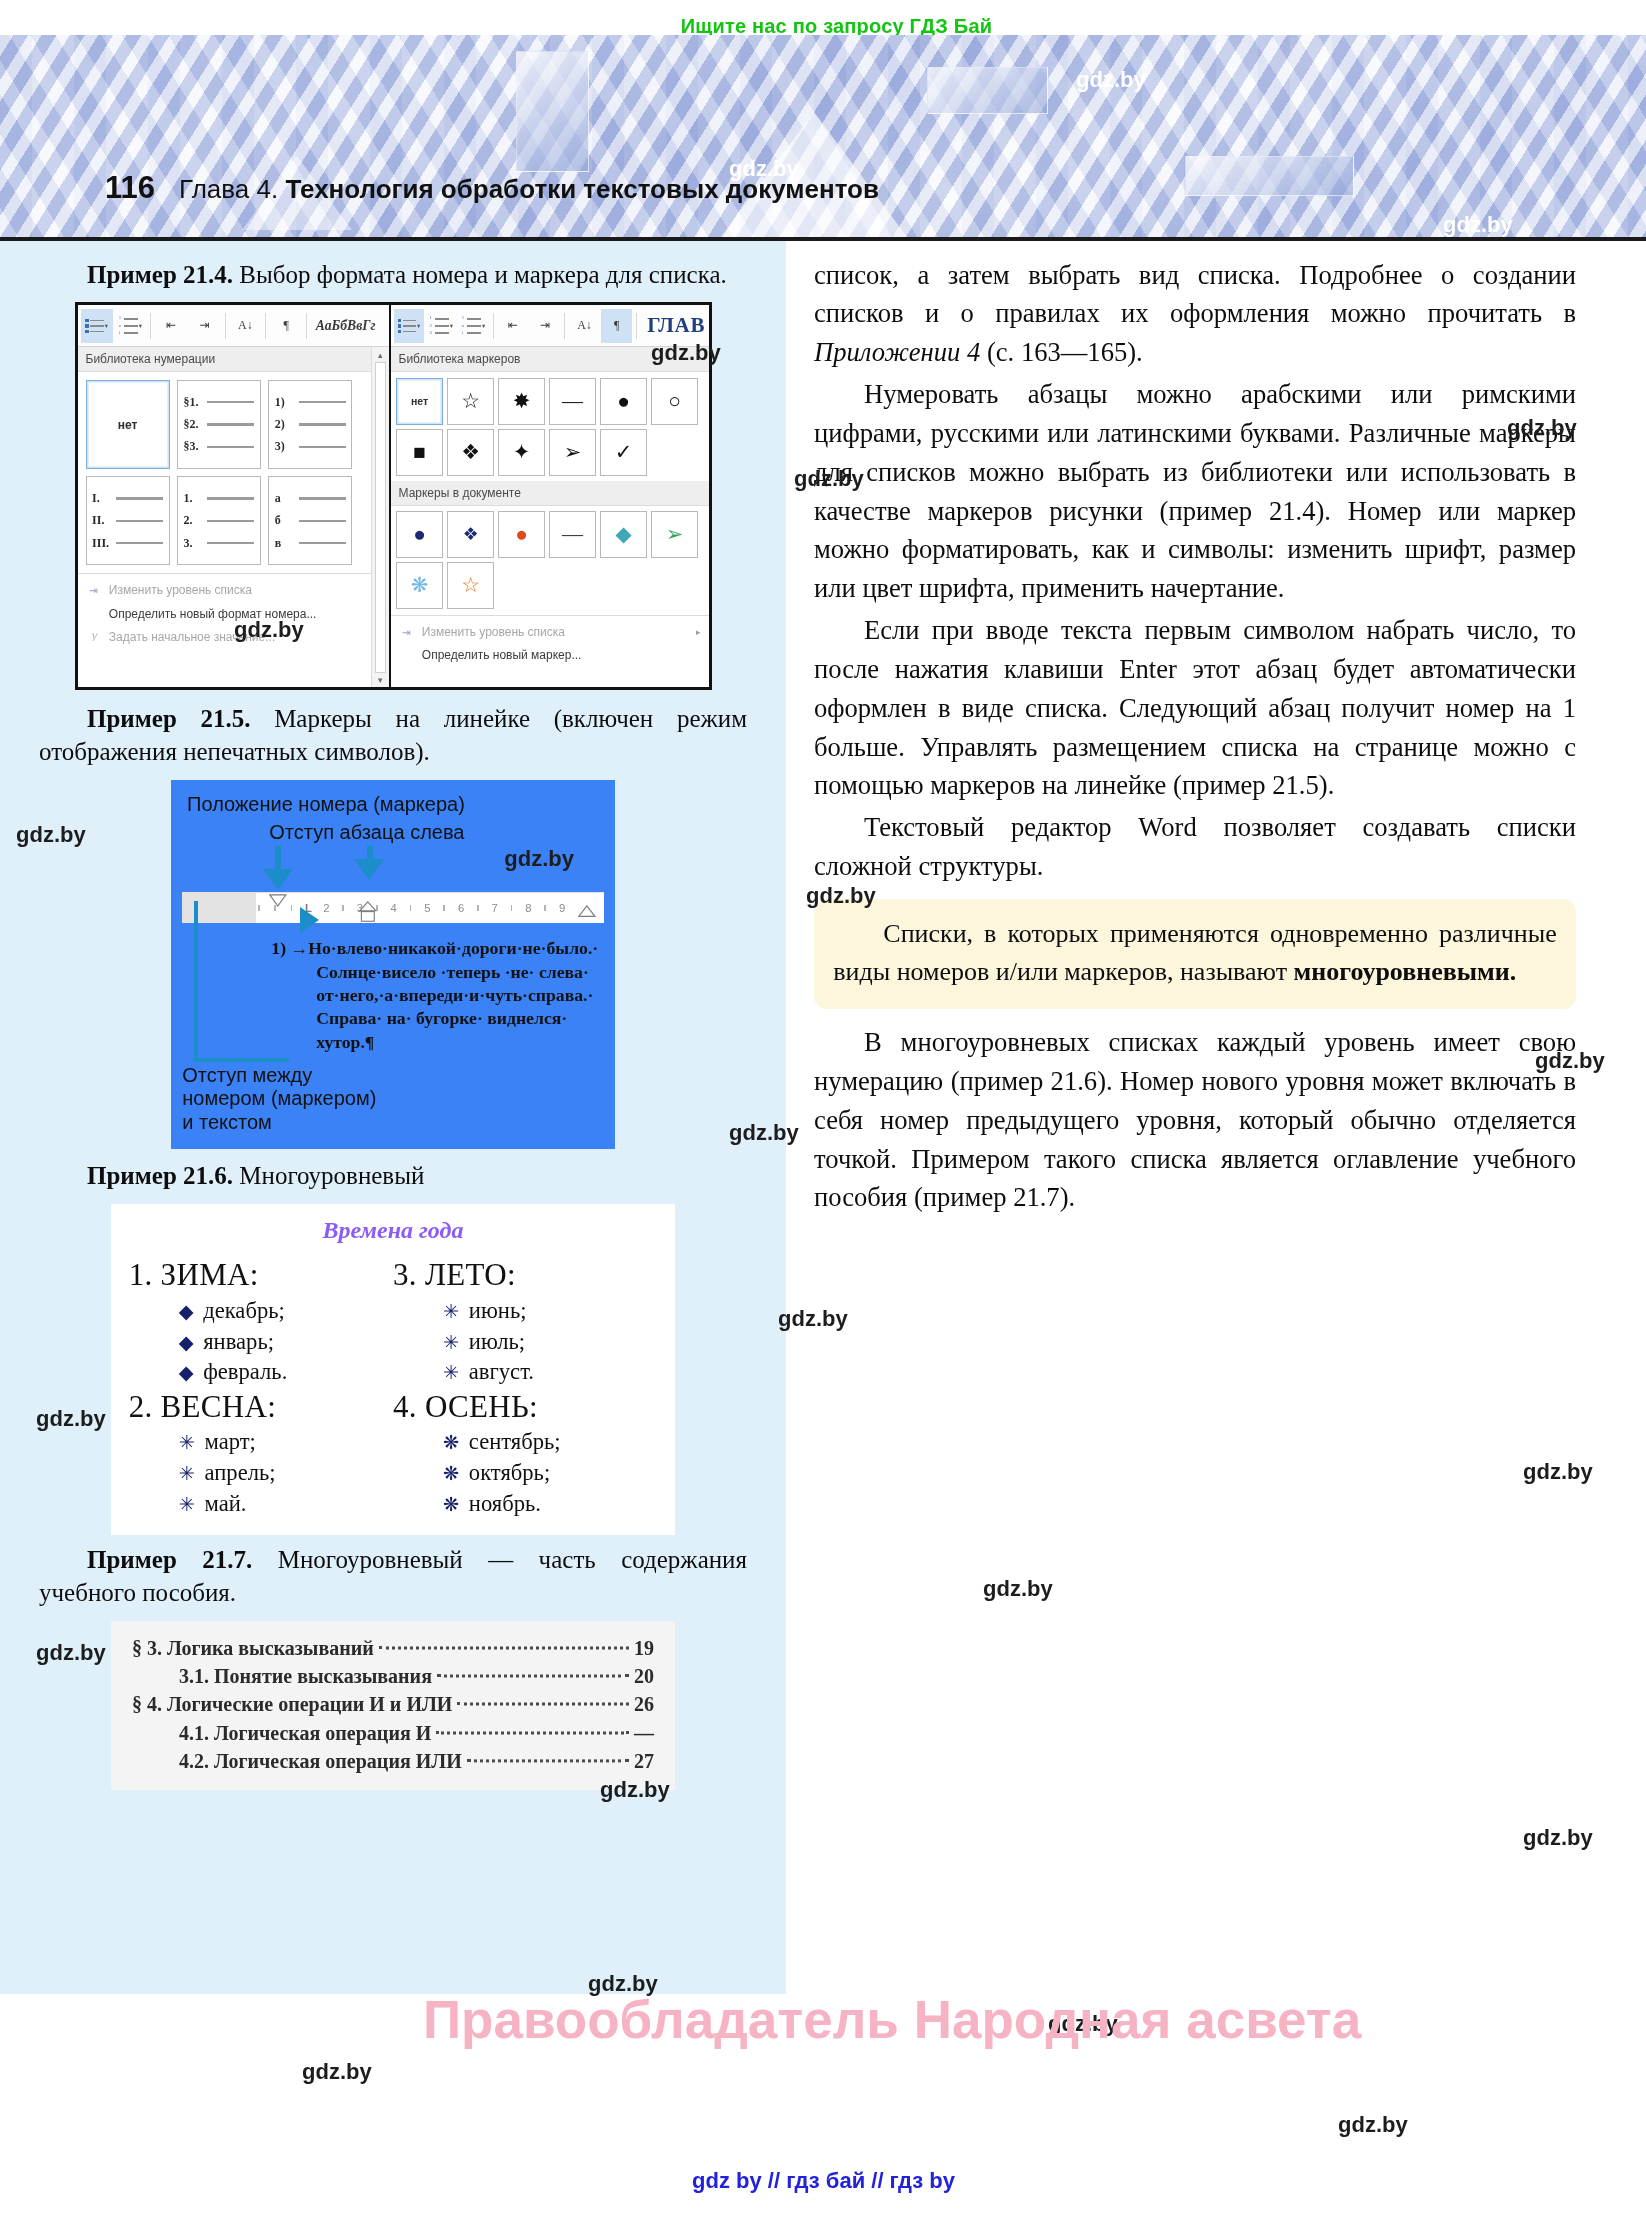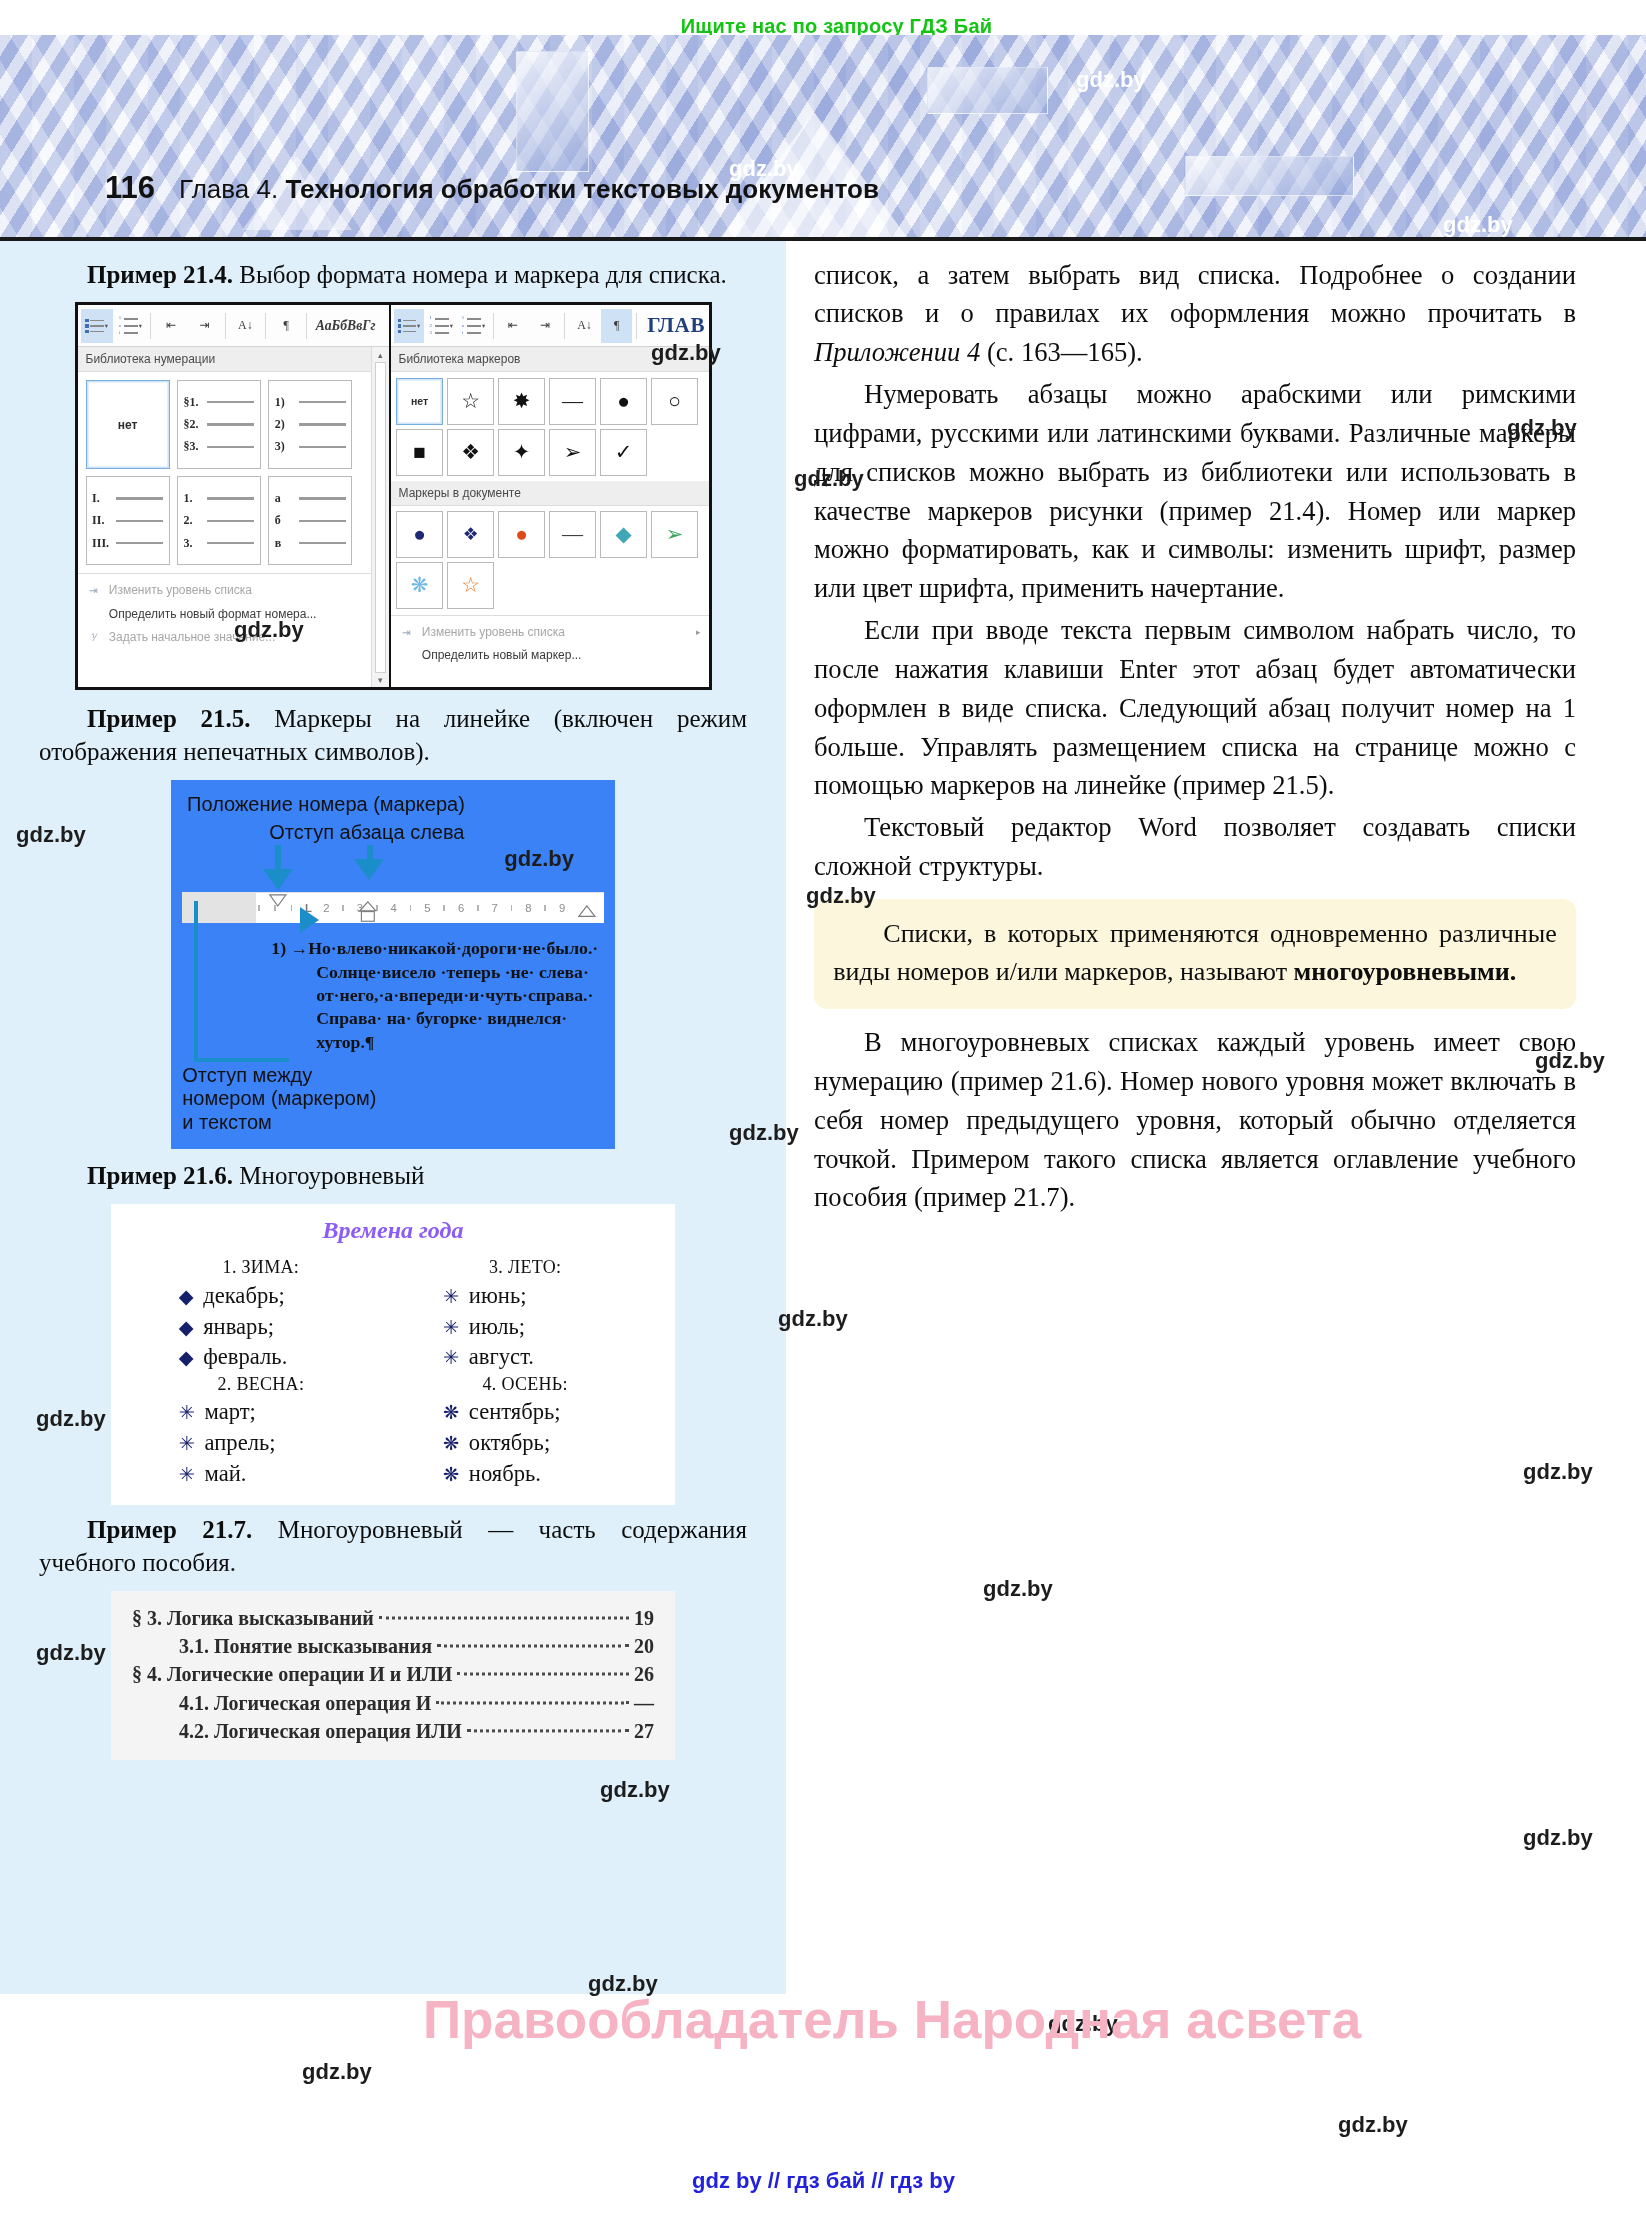--- a/index.html
+++ b/index.html
@@ -316,23 +316,22 @@
     background: #ffffff; padding: 13px 17.7px 17.7px 17.7px;
   }
   .seasons-title {
     text-align: center;
     font-style: italic; font-weight: bold;
     font-size: 24px; color: #8b5cf6; margin-bottom: 9.7px;
   }
   .seasons-grid { display: flex; }
   .seasons-col { width: 50%; }
   .season-head {
-    font-size: 18px; color: #111; letter-spacing: 0.3px;
+    font-size: 31px; color: #111; letter-spacing: 0.3px;
     margin-top: 3.2px;
-    text-align: center;
   }
   .season-item {
     font-size: 22.6px; color: #111;
     margin-left: 50px; margin-top: 4.8px;
     display: flex; align-items: baseline; gap: 9.7px;
   }
   .bul { color: #15206b; font-size: 19.3px; line-height: 1; }
 
   
   .fig-21-7 {

